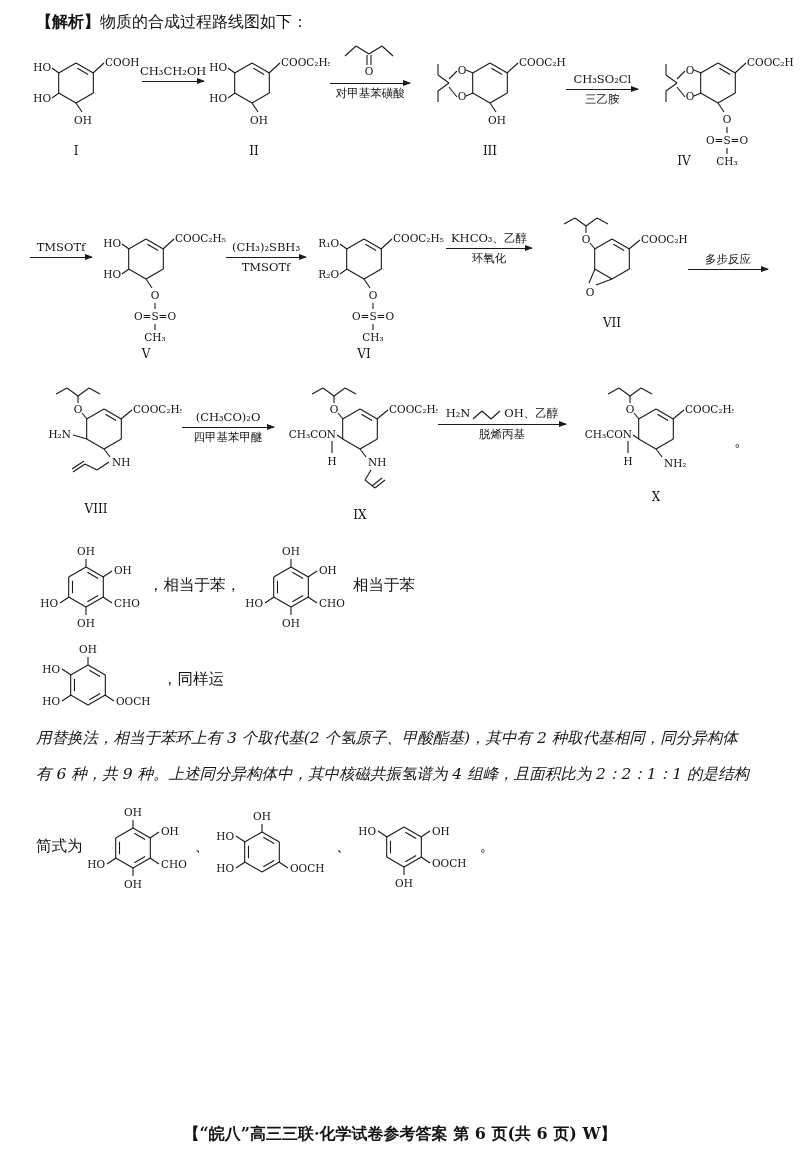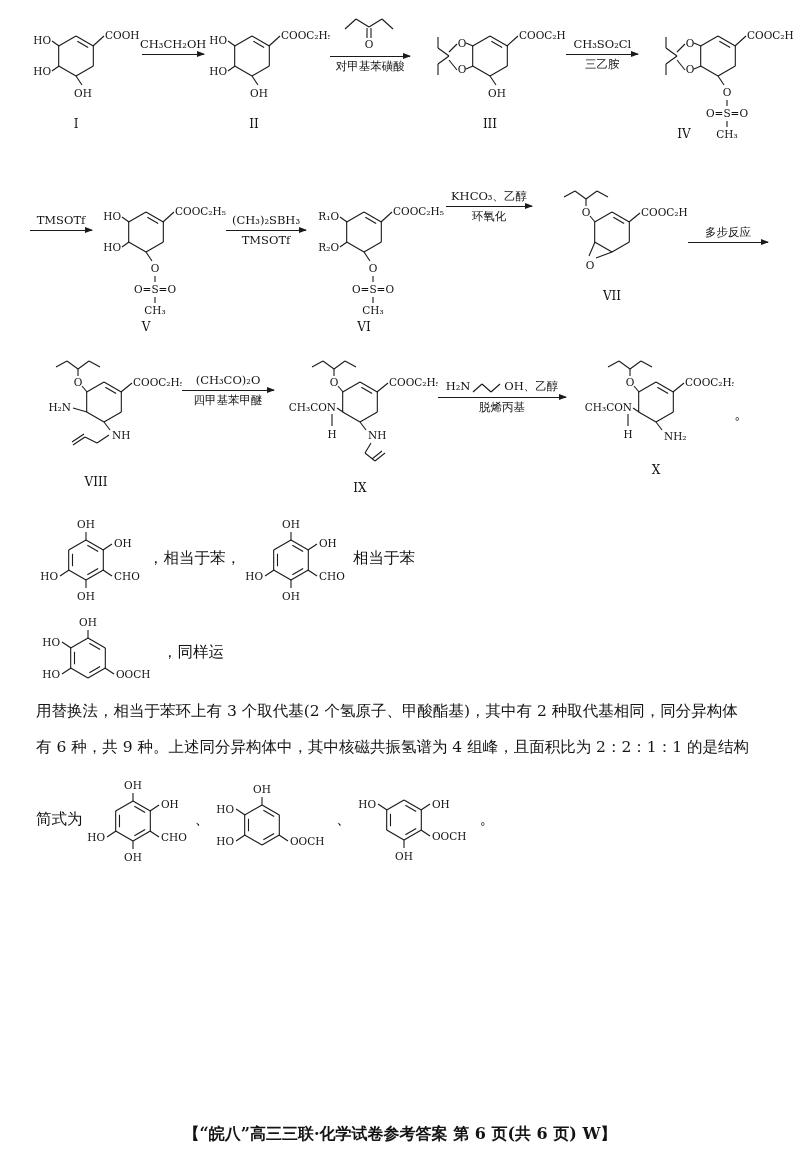--- a/index.html
+++ b/index.html
@@ -12,30 +12,33 @@
   .rxnrow svg{flex:none;display:block;}
   .arr{flex:none;display:flex;flex-direction:column;align-items:center;line-height:1.15;}
   .arr .atop,.arr .abot{font-size:11.5px;white-space:nowrap;font-family:"DejaVu Serif","DejaVu Sans",serif;}
   .arr .shaft{position:relative;height:1px;background:#1a1a1a;margin:3px 0;}
   .arr .shaft::after{content:'';position:absolute;right:-1px;top:-3.5px;
        border-left:8px solid #1a1a1a;border-top:3.5px solid transparent;border-bottom:3.5px solid transparent;}
   .hflex{display:flex;align-items:center;gap:1px;}
   .s6{margin:12px 0 0 6px;font-size:15.5px;}
   .s6line{display:flex;align-items:center;}
   .s6line span{white-space:nowrap;}
-  .s6 p{margin:0;line-height:2.3;}
+  .s6 p{margin:0;line-height:2.3;font-style:italic;}
   .period{font-size:15.5px;}
   .footer{position:absolute;left:0;bottom:22px;width:100%;text-align:center;
           font-weight:bold;font-size:16px;}
 </style>
 </head>
 <body>
 
 <div class="page">
 
+  <div class="intro">
+    <span class="tag">【解析】</span><span>物质的合成过程路线图如下：</span>
+  </div>
 
   <div class="rxnrow">
     <svg viewBox="0 0 110 122" width="110" height="122">
         <line x1="46" y1="26" x2="63.32" y2="36" stroke="#1a1a1a" stroke-width="1.1"></line>
         <line x1="63.32" y1="36" x2="63.32" y2="56" stroke="#1a1a1a" stroke-width="1.1"></line>
         <line x1="63.32" y1="56" x2="46" y2="66" stroke="#1a1a1a" stroke-width="1.1"></line>
         <line x1="46" y1="66" x2="28.68" y2="56" stroke="#1a1a1a" stroke-width="1.1"></line>
         <line x1="28.68" y1="56" x2="28.68" y2="36" stroke="#1a1a1a" stroke-width="1.1"></line>
         <line x1="28.68" y1="36" x2="46" y2="26" stroke="#1a1a1a" stroke-width="1.1"></line>
         <line x1="47.35096" y1="31.18" x2="58.15864" y2="37.42" stroke="#1a1a1a" stroke-width="1.1"></line>
@@ -101,21 +104,21 @@
         <line x1="28" y1="38" x2="28" y2="27" stroke="#1a1a1a" stroke-width="1.1"></line>
         <line x1="39" y1="46" x2="28" y2="54" stroke="#1a1a1a" stroke-width="1.1"></line>
         <line x1="28" y1="54" x2="28" y2="65" stroke="#1a1a1a" stroke-width="1.1"></line>
         <line x1="80" y1="66" x2="86" y2="75" stroke="#1a1a1a" stroke-width="1.1"></line>
         <text x="109" y="29" text-anchor="start" font-size="10.5" fill="#111" font-family="&quot;DejaVu Serif&quot;,&quot;DejaVu Sans&quot;,serif">COOC₂H₅</text>
         <text x="52" y="37" text-anchor="middle" font-size="10.5" fill="#111" font-family="&quot;DejaVu Serif&quot;,&quot;DejaVu Sans&quot;,serif">O</text>
         <text x="52" y="63" text-anchor="middle" font-size="10.5" fill="#111" font-family="&quot;DejaVu Serif&quot;,&quot;DejaVu Sans&quot;,serif">O</text>
         <text x="87" y="87" text-anchor="middle" font-size="10.5" fill="#111" font-family="&quot;DejaVu Serif&quot;,&quot;DejaVu Sans&quot;,serif">OH</text>
         <text x="80" y="118" text-anchor="middle" font-size="12" fill="#111" font-family="&quot;DejaVu Serif&quot;,&quot;DejaVu Sans&quot;,serif">III</text>
       </svg>
-    <div class="arr" style="margin-top:28px">
+    <div class="arr" style="margin-top:36px">
       <span class="atop">CH₃SO₂Cl</span>
       <span class="shaft" style="width:72px"></span>
       <span class="abot">三乙胺</span>
     </div>
     <svg viewBox="0 0 156 156" width="156" height="156">
         <line x1="80" y1="26" x2="97.32" y2="36" stroke="#1a1a1a" stroke-width="1.1"></line>
         <line x1="97.32" y1="36" x2="97.32" y2="56" stroke="#1a1a1a" stroke-width="1.1"></line>
         <line x1="97.32" y1="56" x2="80" y2="66" stroke="#1a1a1a" stroke-width="1.1"></line>
         <line x1="80" y1="66" x2="62.68" y2="56" stroke="#1a1a1a" stroke-width="1.1"></line>
         <line x1="62.68" y1="56" x2="62.68" y2="36" stroke="#1a1a1a" stroke-width="1.1"></line>
@@ -190,21 +193,21 @@
         <line x1="67" y1="90" x2="67" y2="96" stroke="#1a1a1a" stroke-width="1.1"></line>
         <line x1="67" y1="111" x2="67" y2="117" stroke="#1a1a1a" stroke-width="1.1"></line>
         <text x="87" y="29" text-anchor="start" font-size="10.5" fill="#111" font-family="&quot;DejaVu Serif&quot;,&quot;DejaVu Sans&quot;,serif">COOC₂H₅</text>
         <text x="33" y="34" text-anchor="end" font-size="10.5" fill="#111" font-family="&quot;DejaVu Serif&quot;,&quot;DejaVu Sans&quot;,serif">R₁O</text>
         <text x="33" y="65" text-anchor="end" font-size="10.5" fill="#111" font-family="&quot;DejaVu Serif&quot;,&quot;DejaVu Sans&quot;,serif">R₂O</text>
         <text x="67" y="86" text-anchor="middle" font-size="10.5" fill="#111" font-family="&quot;DejaVu Serif&quot;,&quot;DejaVu Sans&quot;,serif">O</text>
         <text x="67" y="107" text-anchor="middle" font-size="10.5" fill="#111" font-family="&quot;DejaVu Serif&quot;,&quot;DejaVu Sans&quot;,serif">O=S=O</text>
         <text x="67" y="128" text-anchor="middle" font-size="10.5" fill="#111" font-family="&quot;DejaVu Serif&quot;,&quot;DejaVu Sans&quot;,serif">CH₃</text>
         <text x="58" y="145" text-anchor="middle" font-size="12" fill="#111" font-family="&quot;DejaVu Serif&quot;,&quot;DejaVu Sans&quot;,serif">VI</text>
       </svg>
-    <div class="arr" style="margin-top:22px">
+    <div class="arr" style="margin-top:37px">
       <span class="atop">KHCO₃、乙醇</span>
       <span class="shaft" style="width:86px"></span>
       <span class="abot">环氧化</span>
     </div>
     <svg viewBox="0 0 156 136" width="156" height="136">
         <line x1="80" y1="44" x2="97.32" y2="54" stroke="#1a1a1a" stroke-width="1.1"></line>
         <line x1="97.32" y1="54" x2="97.32" y2="74" stroke="#1a1a1a" stroke-width="1.1"></line>
         <line x1="97.32" y1="74" x2="80" y2="84" stroke="#1a1a1a" stroke-width="1.1"></line>
         <line x1="80" y1="84" x2="62.68" y2="74" stroke="#1a1a1a" stroke-width="1.1"></line>
         <line x1="62.68" y1="74" x2="62.68" y2="54" stroke="#1a1a1a" stroke-width="1.1"></line>
@@ -251,21 +254,21 @@
         <line x1="79" y1="97" x2="67" y2="105" stroke="#1a1a1a" stroke-width="1.1"></line>
         <line x1="67" y1="105" x2="55" y2="99" stroke="#1a1a1a" stroke-width="1.1"></line>
         <line x1="55" y1="99" x2="43" y2="107" stroke="#1a1a1a" stroke-width="1.1"></line>
         <line x1="54" y1="96" x2="42" y2="104" stroke="#1a1a1a" stroke-width="1.1"></line>
         <text x="103" y="48" text-anchor="start" font-size="10.5" fill="#111" font-family="&quot;DejaVu Serif&quot;,&quot;DejaVu Sans&quot;,serif">COOC₂H₅</text>
         <text x="48" y="48" text-anchor="middle" font-size="10.5" fill="#111" font-family="&quot;DejaVu Serif&quot;,&quot;DejaVu Sans&quot;,serif">O</text>
         <text x="41" y="73" text-anchor="end" font-size="10.5" fill="#111" font-family="&quot;DejaVu Serif&quot;,&quot;DejaVu Sans&quot;,serif">H₂N</text>
         <text x="82" y="101" text-anchor="start" font-size="10.5" fill="#111" font-family="&quot;DejaVu Serif&quot;,&quot;DejaVu Sans&quot;,serif">NH</text>
         <text x="66" y="148" text-anchor="middle" font-size="12" fill="#111" font-family="&quot;DejaVu Serif&quot;,&quot;DejaVu Sans&quot;,serif">VIII</text>
       </svg>
-    <div class="arr" style="margin-top:36px">
+    <div class="arr" style="margin-top:46px">
       <span class="atop">(CH₃CO)₂O</span>
       <span class="shaft" style="width:92px"></span>
       <span class="abot">四甲基苯甲醚</span>
     </div>
     <svg viewBox="0 0 164 158" width="164" height="158">
         <line x1="86" y1="44" x2="103.32" y2="54" stroke="#1a1a1a" stroke-width="1.1"></line>
         <line x1="103.32" y1="54" x2="103.32" y2="74" stroke="#1a1a1a" stroke-width="1.1"></line>
         <line x1="103.32" y1="74" x2="86" y2="84" stroke="#1a1a1a" stroke-width="1.1"></line>
         <line x1="86" y1="84" x2="68.68" y2="74" stroke="#1a1a1a" stroke-width="1.1"></line>
         <line x1="68.68" y1="74" x2="68.68" y2="54" stroke="#1a1a1a" stroke-width="1.1"></line>

